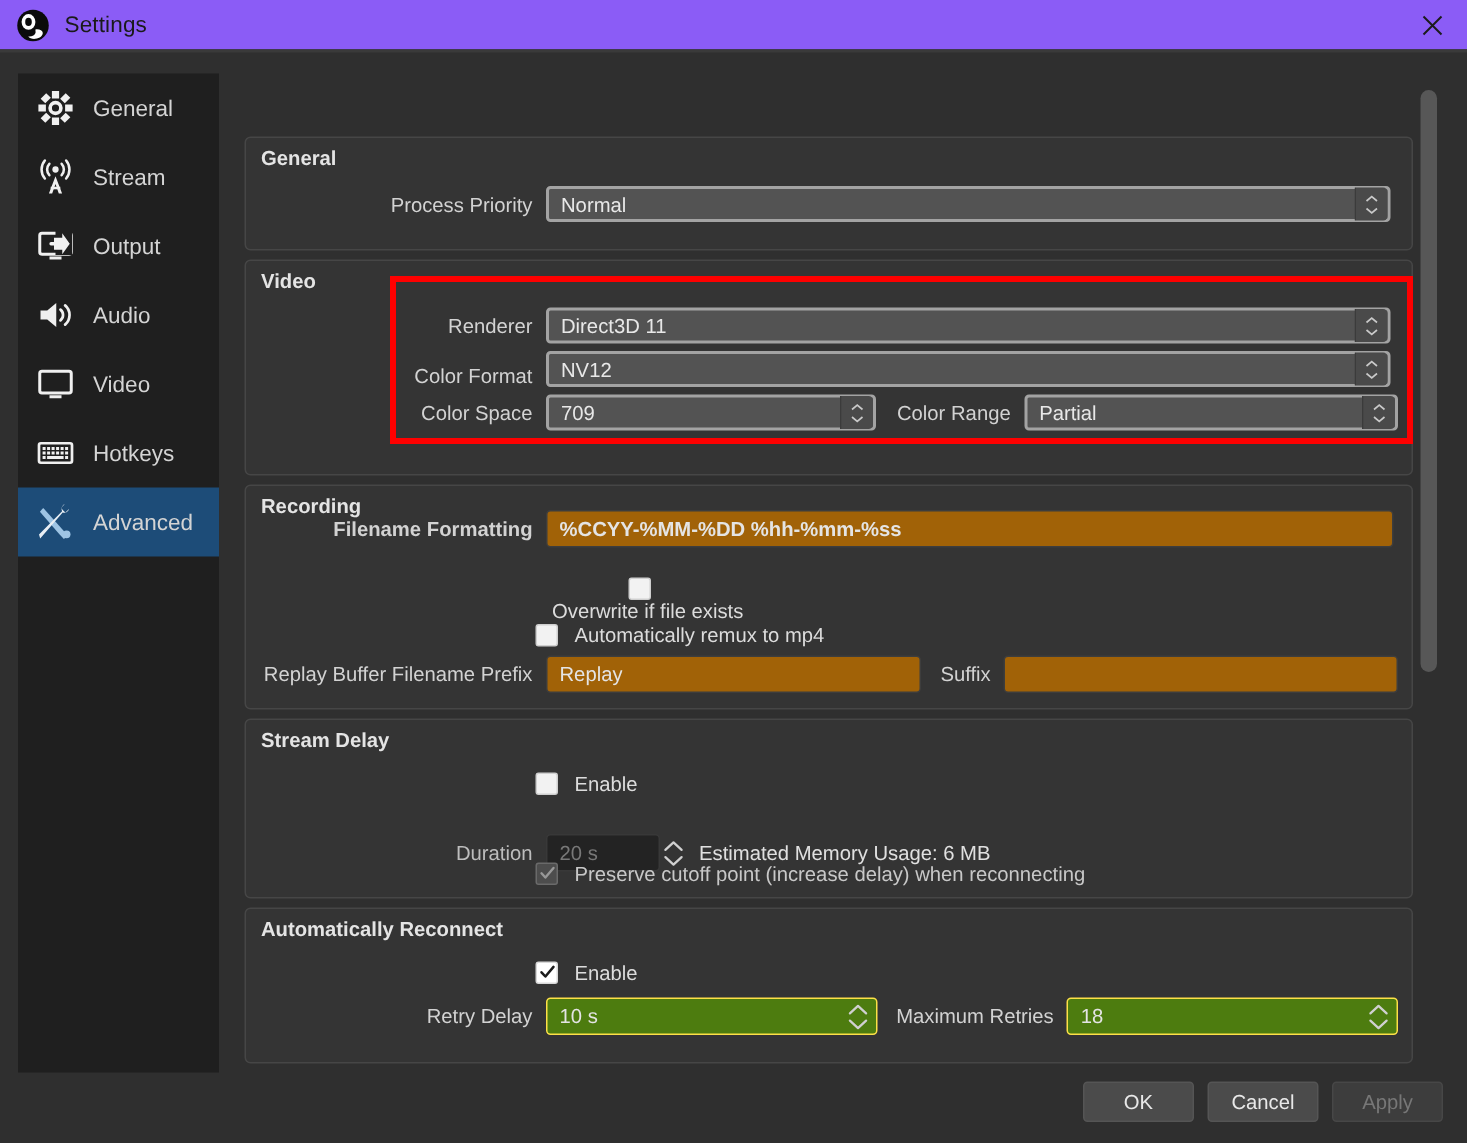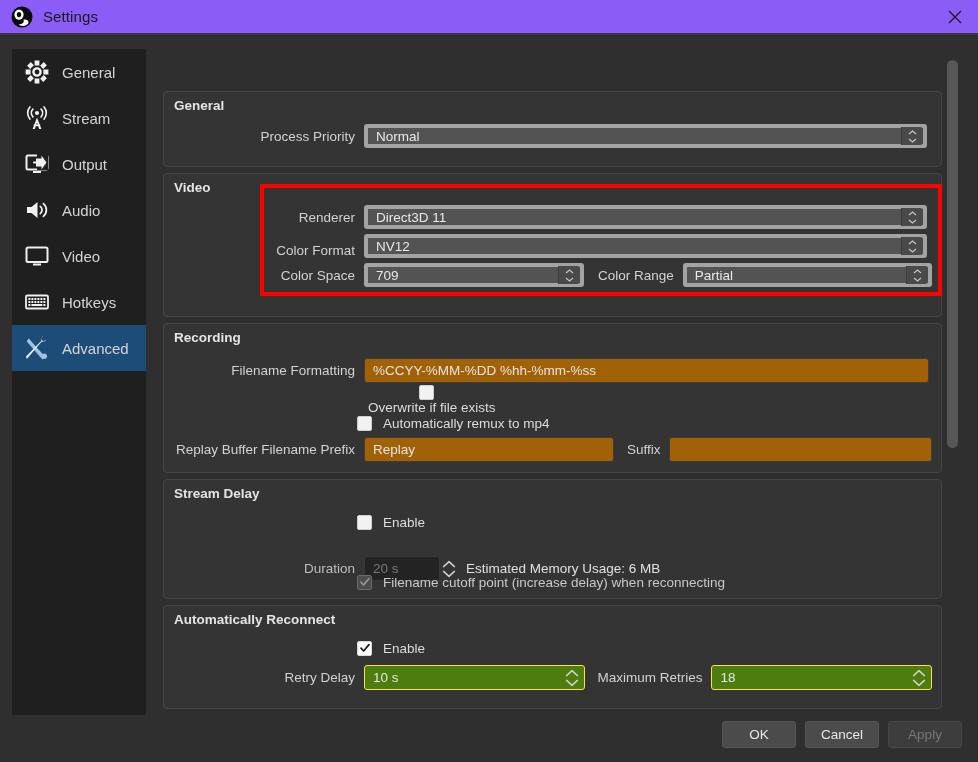--- a/index.html
+++ b/index.html
@@ -90,21 +90,21 @@
   }
   .fld-label {
     font-size: 13.5px; color: #d2d2d2; text-align: right;
     flex: 0 0 auto; padding-right: 9px; white-space: nowrap;
   }
   .fld-label.dim { color: #bdbdbd; }
 
   
   .combo {
     position: relative; height: 24px; background: #535353;
-    border: 4px solid #a3a3a3; border-radius: 3px;
+    border: 2px solid #a3a3a3; border-radius: 3px;
     display: flex; align-items: center;
   }
   .combo-text {
     font-size: 13.5px; color: #e8e8e8; padding-left: 8px;
     white-space: nowrap; overflow: hidden;
   }
   .combo-arrows {
     position: absolute; right: 0; top: -1px; bottom: -1px; width: 22px;
     background: #4a4a4a; border-left: 1px solid #3b3b3b;
     border-radius: 0 3px 3px 0;
@@ -383,21 +383,21 @@
                 <path d="M1 1 L4.5 4 L8 1" stroke="#c9c9c9" stroke-width="1.1" fill="none"></path>
               </svg>
           </span>
         </span>
       </div>
     </div>
 
     <div class="group g-record">
       <div class="group-title">Recording</div>
 
-      <div class="row" style="left:0; top:34px; width:768px; height:25px;">
+      <div class="row" style="left:0; top:16px; width:768px; height:25px;font-weight:bold;">
         <span class="fld-label" style="width:200px;">Filename Formatting</span>
         <span class="ledit" style="width:565px;">
           <span class="ledit-text">%CCYY-%MM-%DD %hh-%mm-%ss</span>
         </span>
       </div>
 
       <div class="cbrow" style="left:193px; top:61px;flex-direction:column;">
         <span class="cbox unchecked"></span>
         <span class="cb-label">Overwrite if file exists</span>
       </div>
@@ -442,21 +442,21 @@
         </span>
         <span class="plain-text" style="padding-left:8px;">Estimated Memory Usage: 6 MB</span>
       </div>
 
       <div class="cbrow" style="left:193px; top:91px;">
         <span class="cbox checked-disabled">
           <svg viewBox="0 0 12 12" width="12" height="12">
             <path d="M2 6.2 L4.6 9 L10 2.6" stroke="#989898" stroke-width="1.6" fill="none" stroke-linecap="round" stroke-linejoin="round"></path>
           </svg>
         </span>
-        <span class="cb-label dim">Filename cutoff point (increase delay) when reconnecting</span>
+        <span class="cb-label dim">Preserve cutoff point (increase delay) when reconnecting</span>
       </div>
     </div>
 
     <div class="group g-reconn">
       <div class="group-title">Automatically Reconnect</div>
 
       <div class="cbrow" style="left:193px; top:31px;">
         <span class="cbox checked">
           <svg viewBox="0 0 12 12" width="12" height="12">
             <path d="M2 6.2 L4.6 9 L10 2.6" stroke="#1c1c1c" stroke-width="1.7" fill="none" stroke-linecap="round" stroke-linejoin="round"></path>

